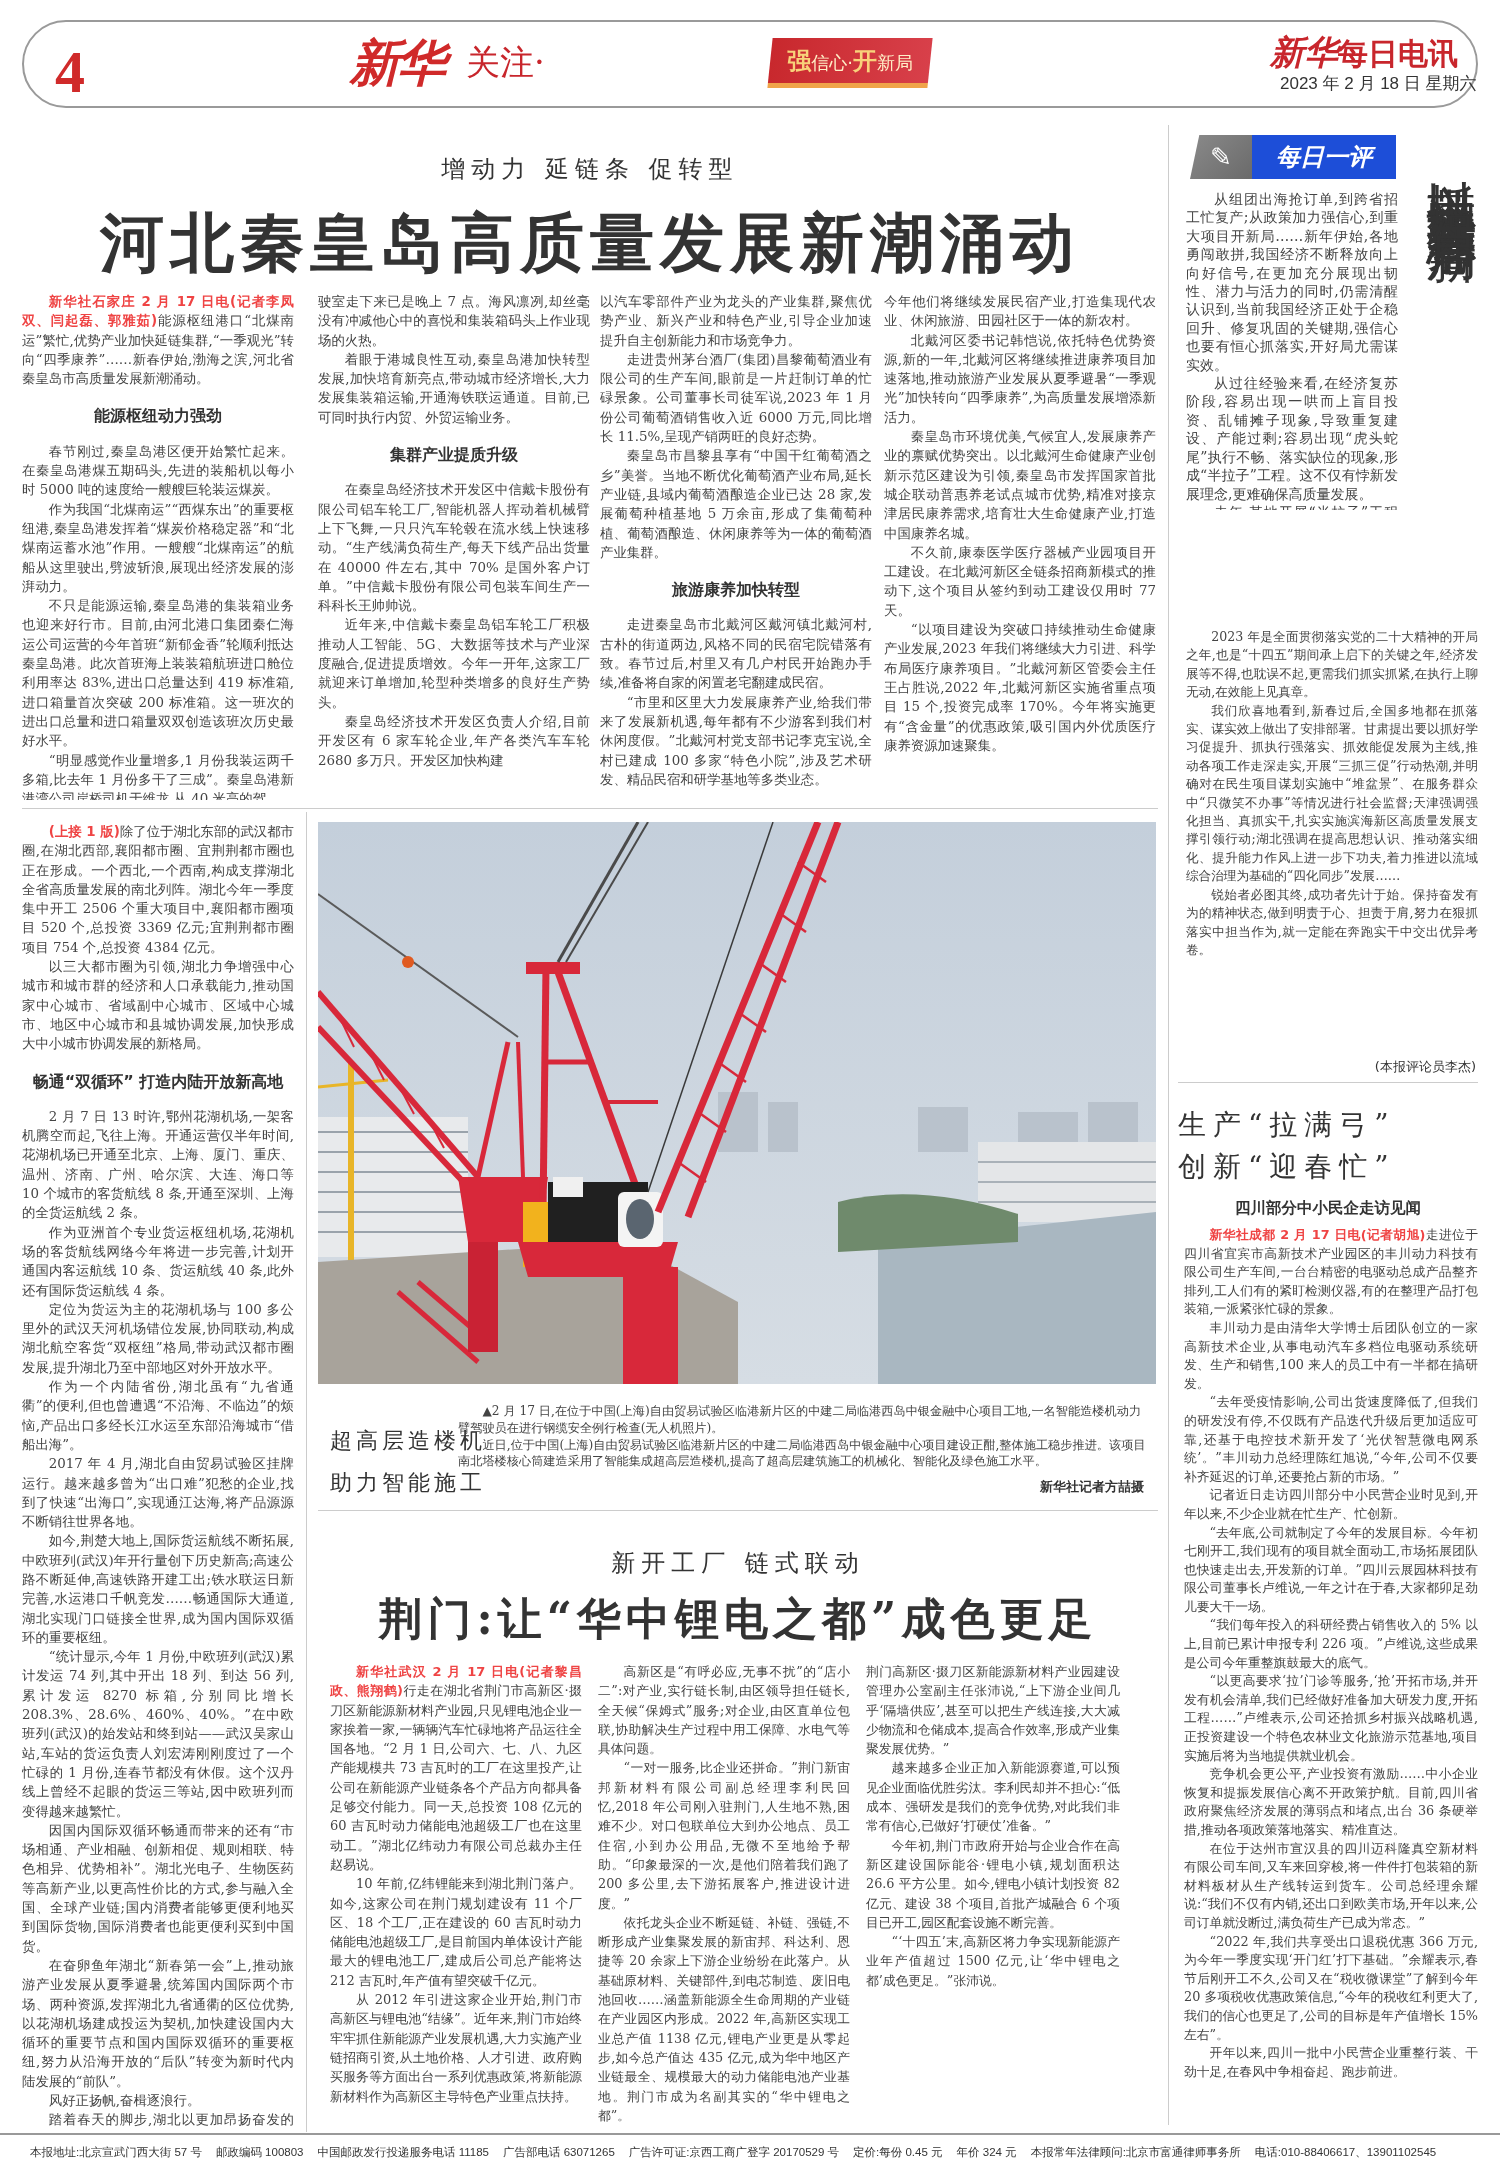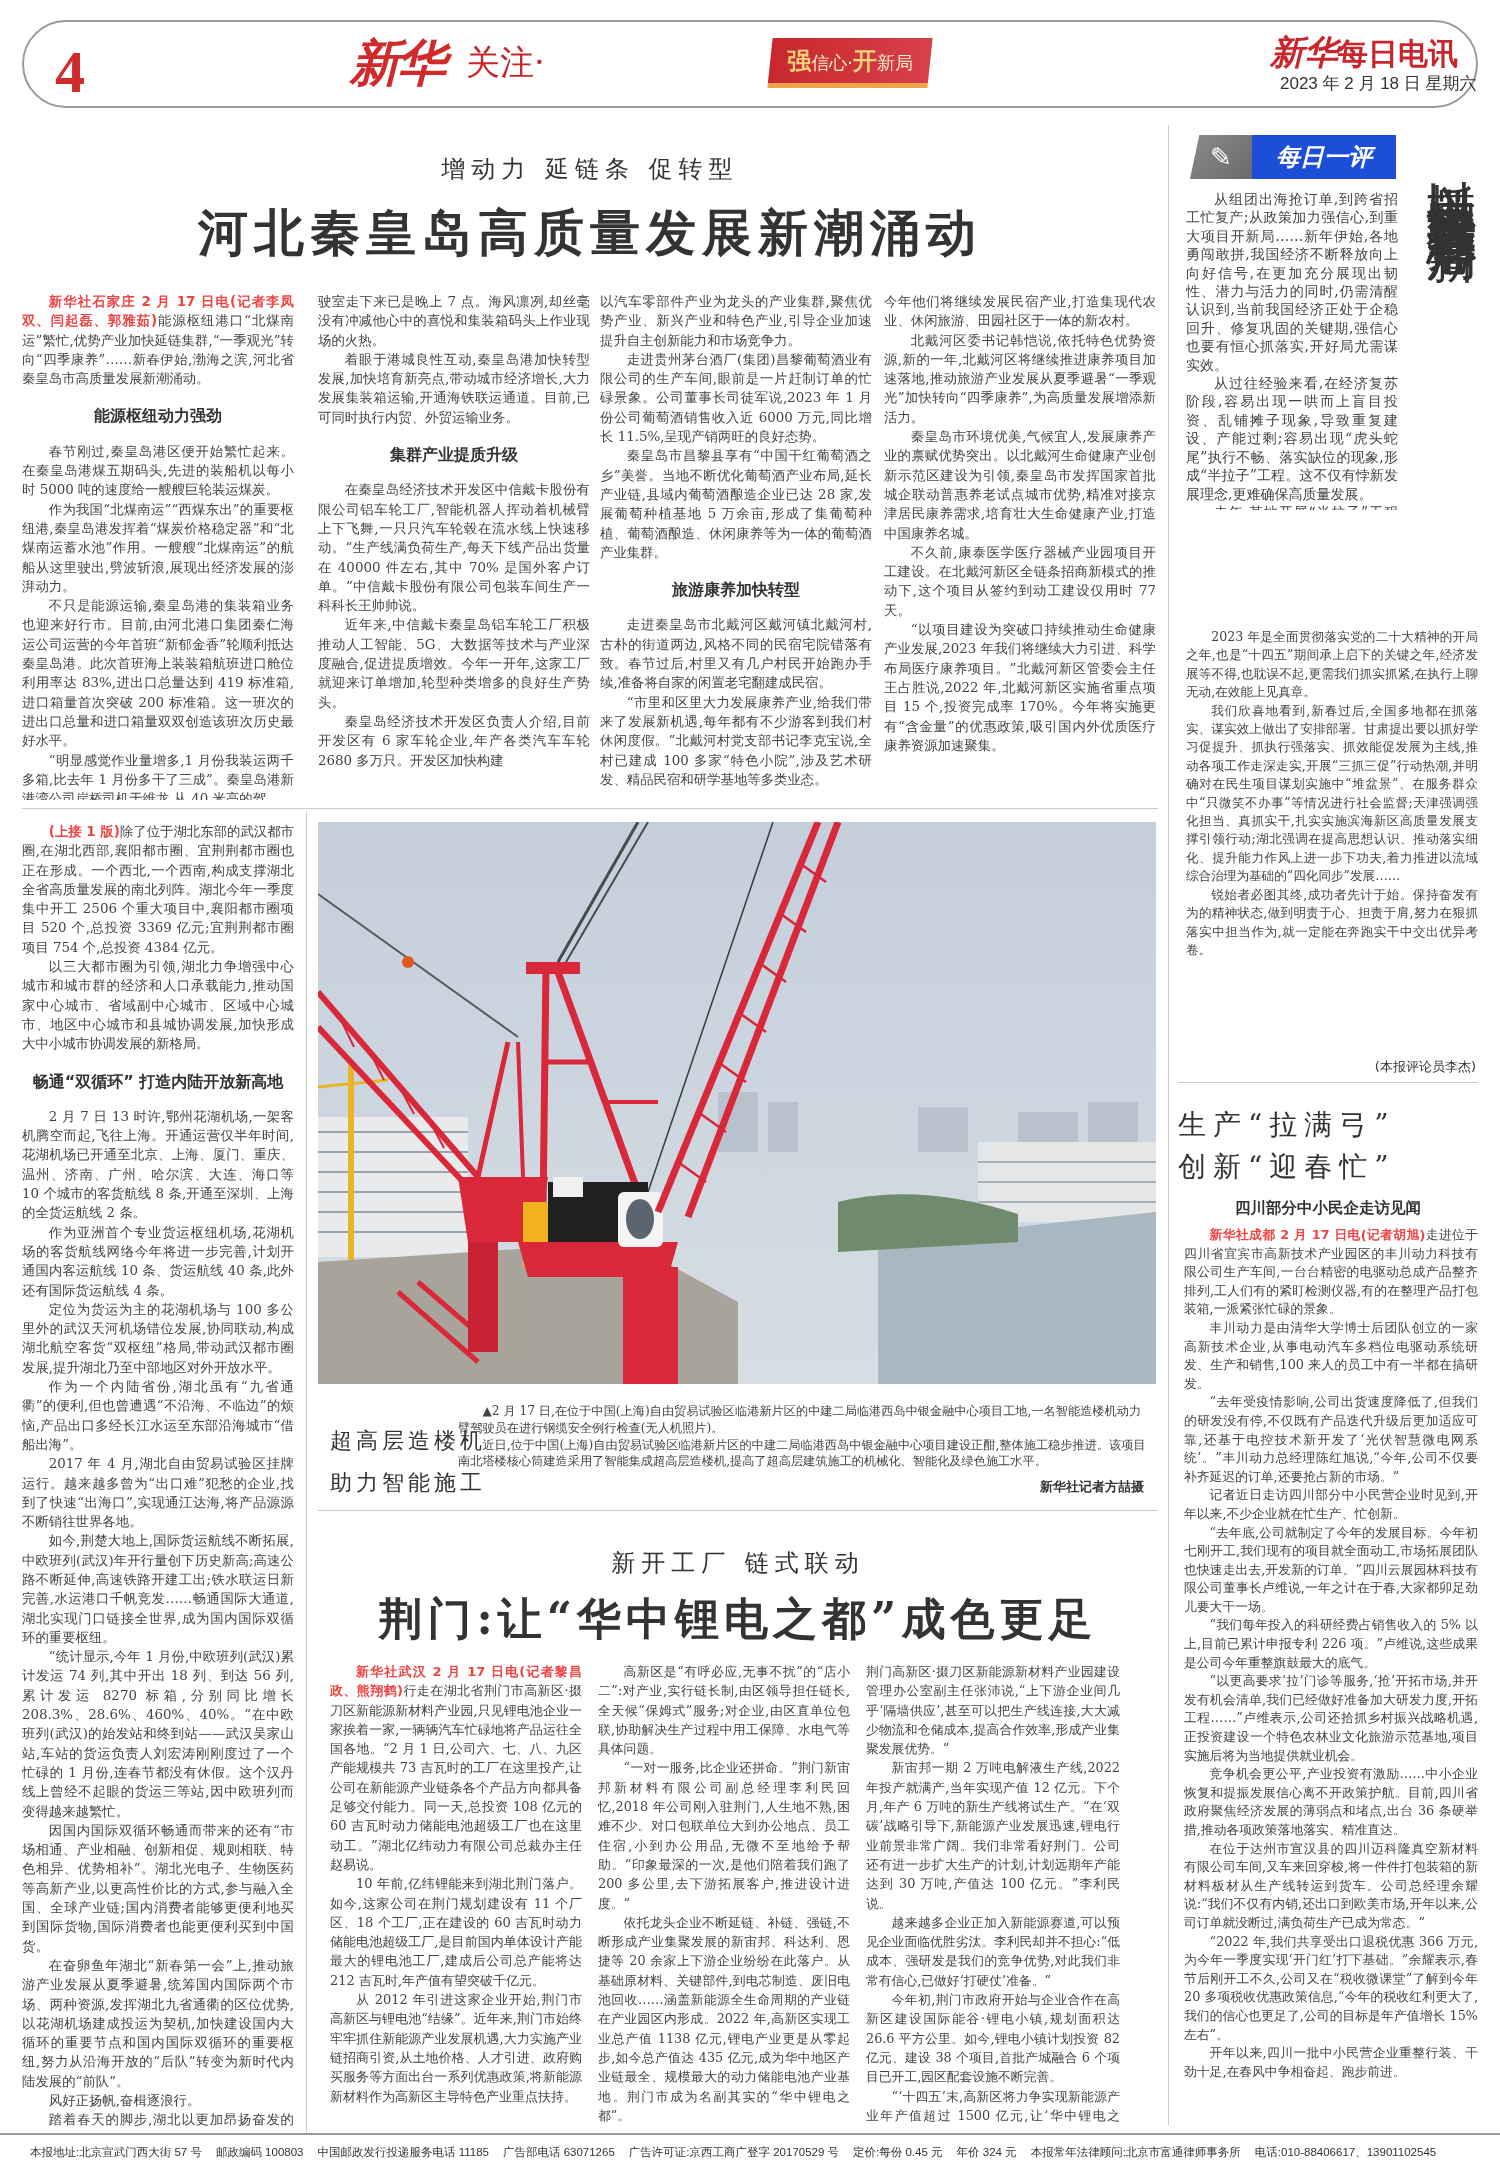--- a/index.html
+++ b/index.html
@@ -45,21 +45,21 @@
 <div class="abs pageno">4</div>
 <div class="abs brand">新华</div>
 <div class="abs focus">关注·</div>
 <div class="abs banner">
   <span><b>强</b><small>信心·</small><b>开</b><small>新局</small></span>
 </div>
 <div class="abs pubname"><i>新华</i><span>每日电讯</span></div>
 <div class="abs pubdate">2023 年 2 月 18 日  星期六</div>
 
 <div class="abs kicker" style="left:0;top:153px;width:1180px">增动力   延链条  促转型</div>
-<div class="abs headline" style="left:0;top:200px;width:1180px;font-size:50px;letter-spacing:6px">河北秦皇岛高质量发展新潮涌动</div>
+<div class="abs headline" style="left:0;top:200px;width:1180px;font-size:64px;letter-spacing:6px">河北秦皇岛高质量发展新潮涌动</div>
 
 <div class="col" style="left:22px;top:292px;width:272px;height:508px">
   <p class="lead"><b>新华社石家庄 2 月 17 日电(记者李凤双、闫起磊、郭雅茹)</b><span>能源枢纽港口“北煤南运”繁忙,优势产业加快延链集群,“一季观光”转向“四季康养”……新春伊始,渤海之滨,河北省秦皇岛市高质量发展新潮涌动。</span></p>
   <h4>能源枢纽动力强劲</h4>
   <p>春节刚过,秦皇岛港区便开始繁忙起来。在秦皇岛港煤五期码头,先进的装船机以每小时 5000 吨的速度给一艘艘巨轮装运煤炭。</p>
   <p>作为我国“北煤南运”“西煤东出”的重要枢纽港,秦皇岛港发挥着“煤炭价格稳定器”和“北煤南运蓄水池”作用。一艘艘“北煤南运”的航船从这里驶出,劈波斩浪,展现出经济发展的澎湃动力。</p>
   <p>不只是能源运输,秦皇岛港的集装箱业务也迎来好行市。目前,由河北港口集团秦仁海运公司运营的今年首班“新郁金香”轮顺利抵达秦皇岛港。此次首班海上装装箱航班进口舱位利用率达 83%,进出口总量达到 419 标准箱,进口箱量首次突破 200 标准箱。这一班次的进出口总量和进口箱量双双创造该班次历史最好水平。</p>
   <p>“明显感觉作业量增多,1 月份我装运两千多箱,比去年 1 月份多干了三成”。秦皇岛港新港湾公司岸桥司机于维龙,从 40 米高的驾</p>
 </div>
 <div class="col" style="left:318px;top:292px;width:272px;height:508px">
@@ -262,21 +262,20 @@
   <p>从 2012 年引进这家企业开始,荆门市高新区与锂电池“结缘”。近年来,荆门市始终牢牢抓住新能源产业发展机遇,大力实施产业链招商引资,从土地价格、人才引进、政府购买服务等方面出台一系列优惠政策,将新能源新材料作为高新区主导特色产业重点扶持。</p>
 </div>
 <div class="col" style="left:598px;top:1662px;width:252px;height:462px;font-size:12.8px;line-height:19.3px">
   <p>高新区是“有呼必应,无事不扰”的“店小二”:对产业,实行链长制,由区领导担任链长,全天候“保姆式”服务;对企业,由区直单位包联,协助解决生产过程中用工保障、水电气等具体问题。</p>
   <p>“一对一服务,比企业还拼命。”荆门新宙邦新材料有限公司副总经理李利民回忆,2018 年公司刚入驻荆门,人生地不熟,困难不少。对口包联单位大到办公地点、员工住宿,小到办公用品,无微不至地给予帮助。“印象最深的一次,是他们陪着我们跑了 200 多公里,去下游拓展客户,推进设计进度。”</p>
   <p>依托龙头企业不断延链、补链、强链,不断形成产业集聚发展的新宙邦、科达利、恩捷等 20 余家上下游企业纷纷在此落户。从基础原材料、关键部件,到电芯制造、废旧电池回收……涵盖新能源全生命周期的产业链在产业园区内形成。2022 年,高新区实现工业总产值 1138 亿元,锂电产业更是从零起步,如今总产值达 435 亿元,成为华中地区产业链最全、规模最大的动力储能电池产业基地。荆门市成为名副其实的“华中锂电之都”。</p>
 
 </div>
 <div class="col" style="left:866px;top:1662px;width:254px;height:462px;font-size:12.8px;line-height:19.3px">
   <p style="text-indent:0">荆门高新区·掇刀区新能源新材料产业园建设管理办公室副主任张沛说,“上下游企业间几乎‘隔墙供应’,甚至可以把生产线连接,大大减少物流和仓储成本,提高合作效率,形成产业集聚发展优势。”</p>
-  <p>新宙邦一期 2 万吨电解液生产线,2022 年投产就满产,当年实现产值 12 亿元。下个月,年产 6 万吨的新生产线将试生产。“在‘双碳’战略引导下,新能源产业发展迅速,锂电行业前景非常广阔。我们非常看好荆门。公司还有进一步扩大生产的计划,计划远期年产能达到 30 万吨,产值达 100 亿元。”李利民说。</p>
   <p>越来越多企业正加入新能源赛道,可以预见企业面临优胜劣汰。李利民却并不担心:“低成本、强研发是我们的竞争优势,对此我们非常有信心,已做好‘打硬仗’准备。”</p>
   <p>今年初,荆门市政府开始与企业合作在高新区建设国际能谷·锂电小镇,规划面积达 26.6 平方公里。如今,锂电小镇计划投资 82 亿元、建设 38 个项目,首批产城融合 6 个项目已开工,园区配套设施不断完善。</p>
   <p>“‘十四五’末,高新区将力争实现新能源产业年产值超过 1500 亿元,让‘华中锂电之都’成色更足。”张沛说。</p>
 </div>
 
 <div class="abs footer">
   <span>本报地址:北京宣武门西大街 57 号</span>
   <span>邮政编码 100803</span>
   <span>中国邮政发行投递服务电话 11185</span>
   <span>广告部电话 63071265</span>

